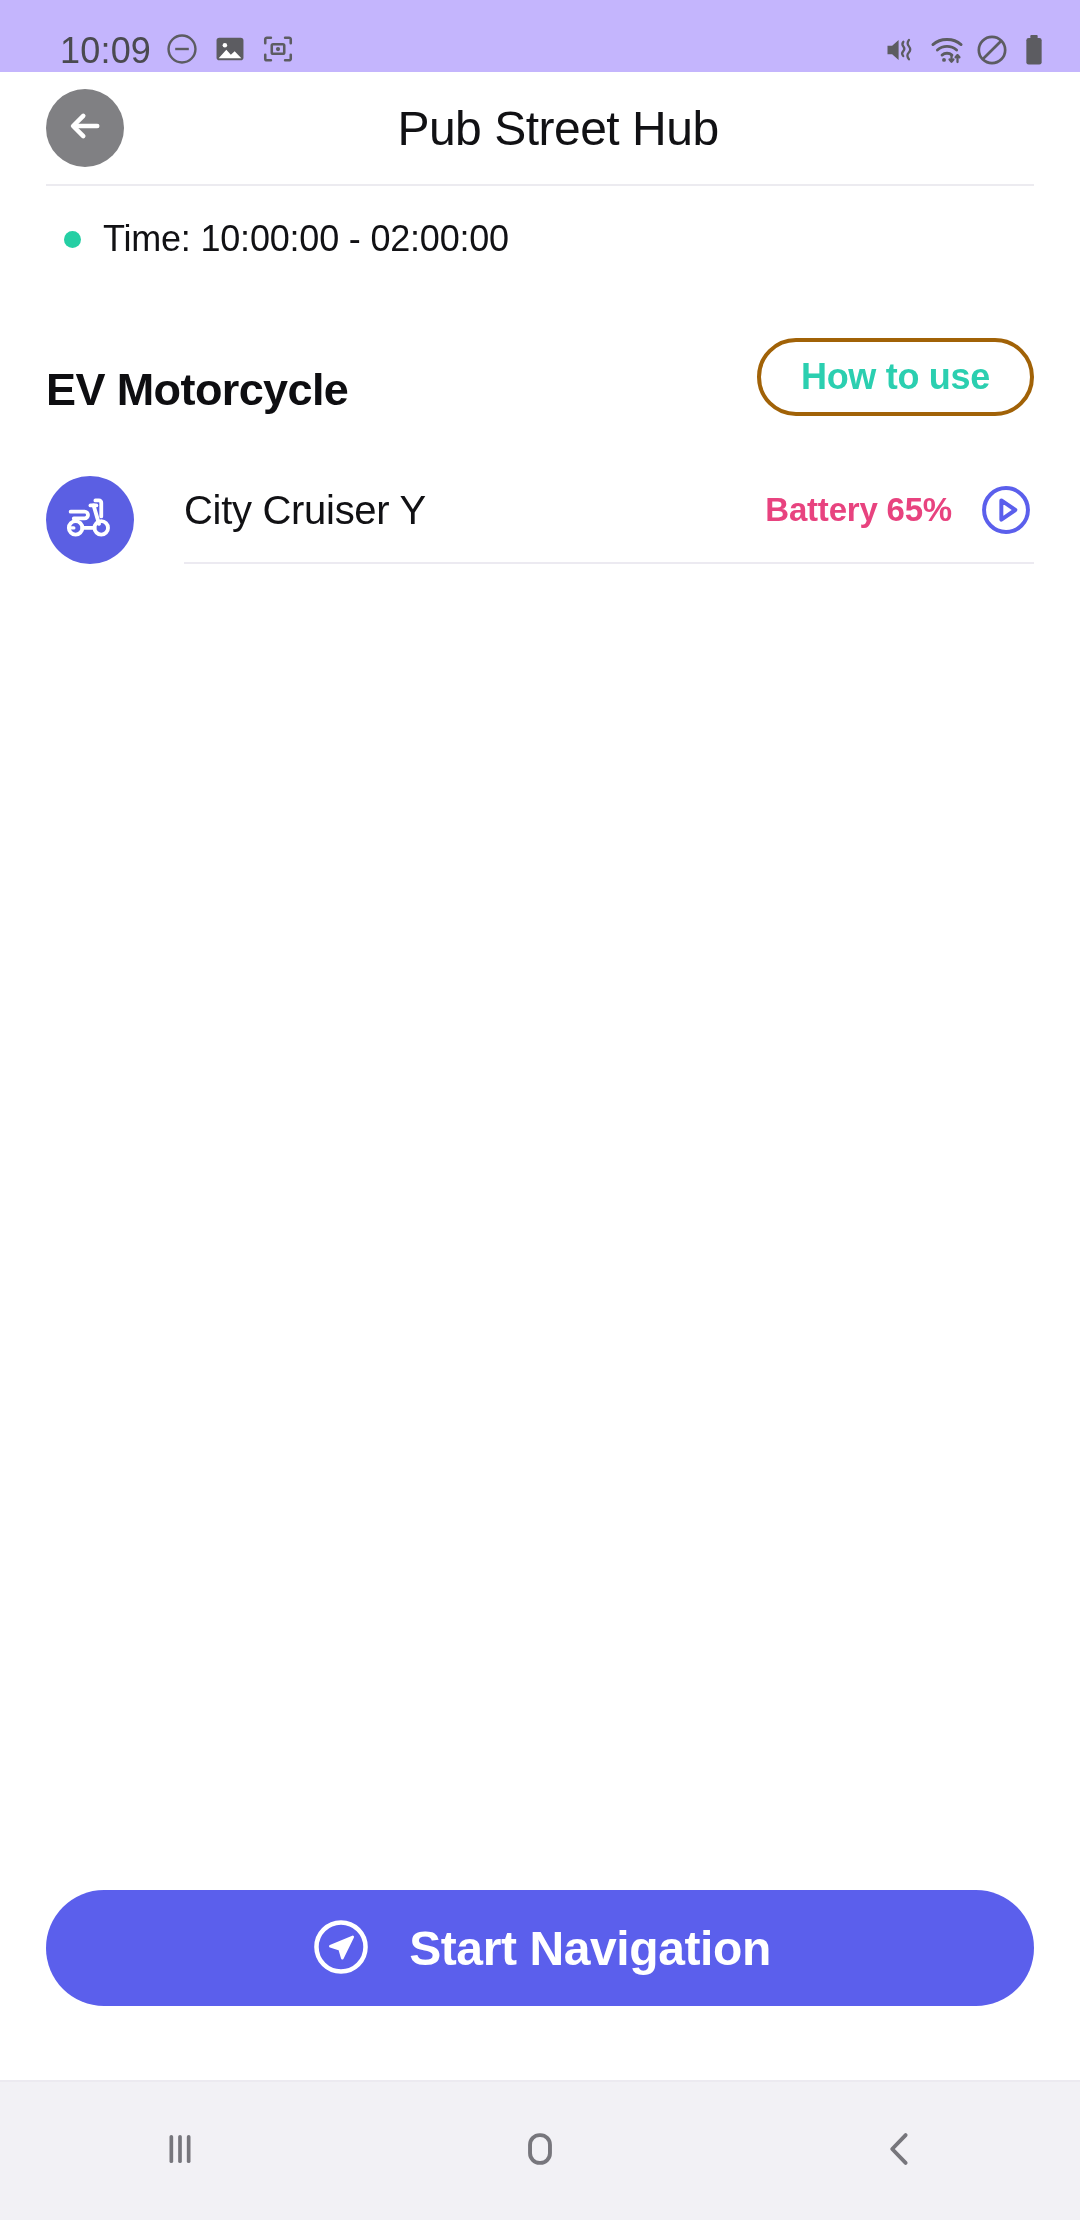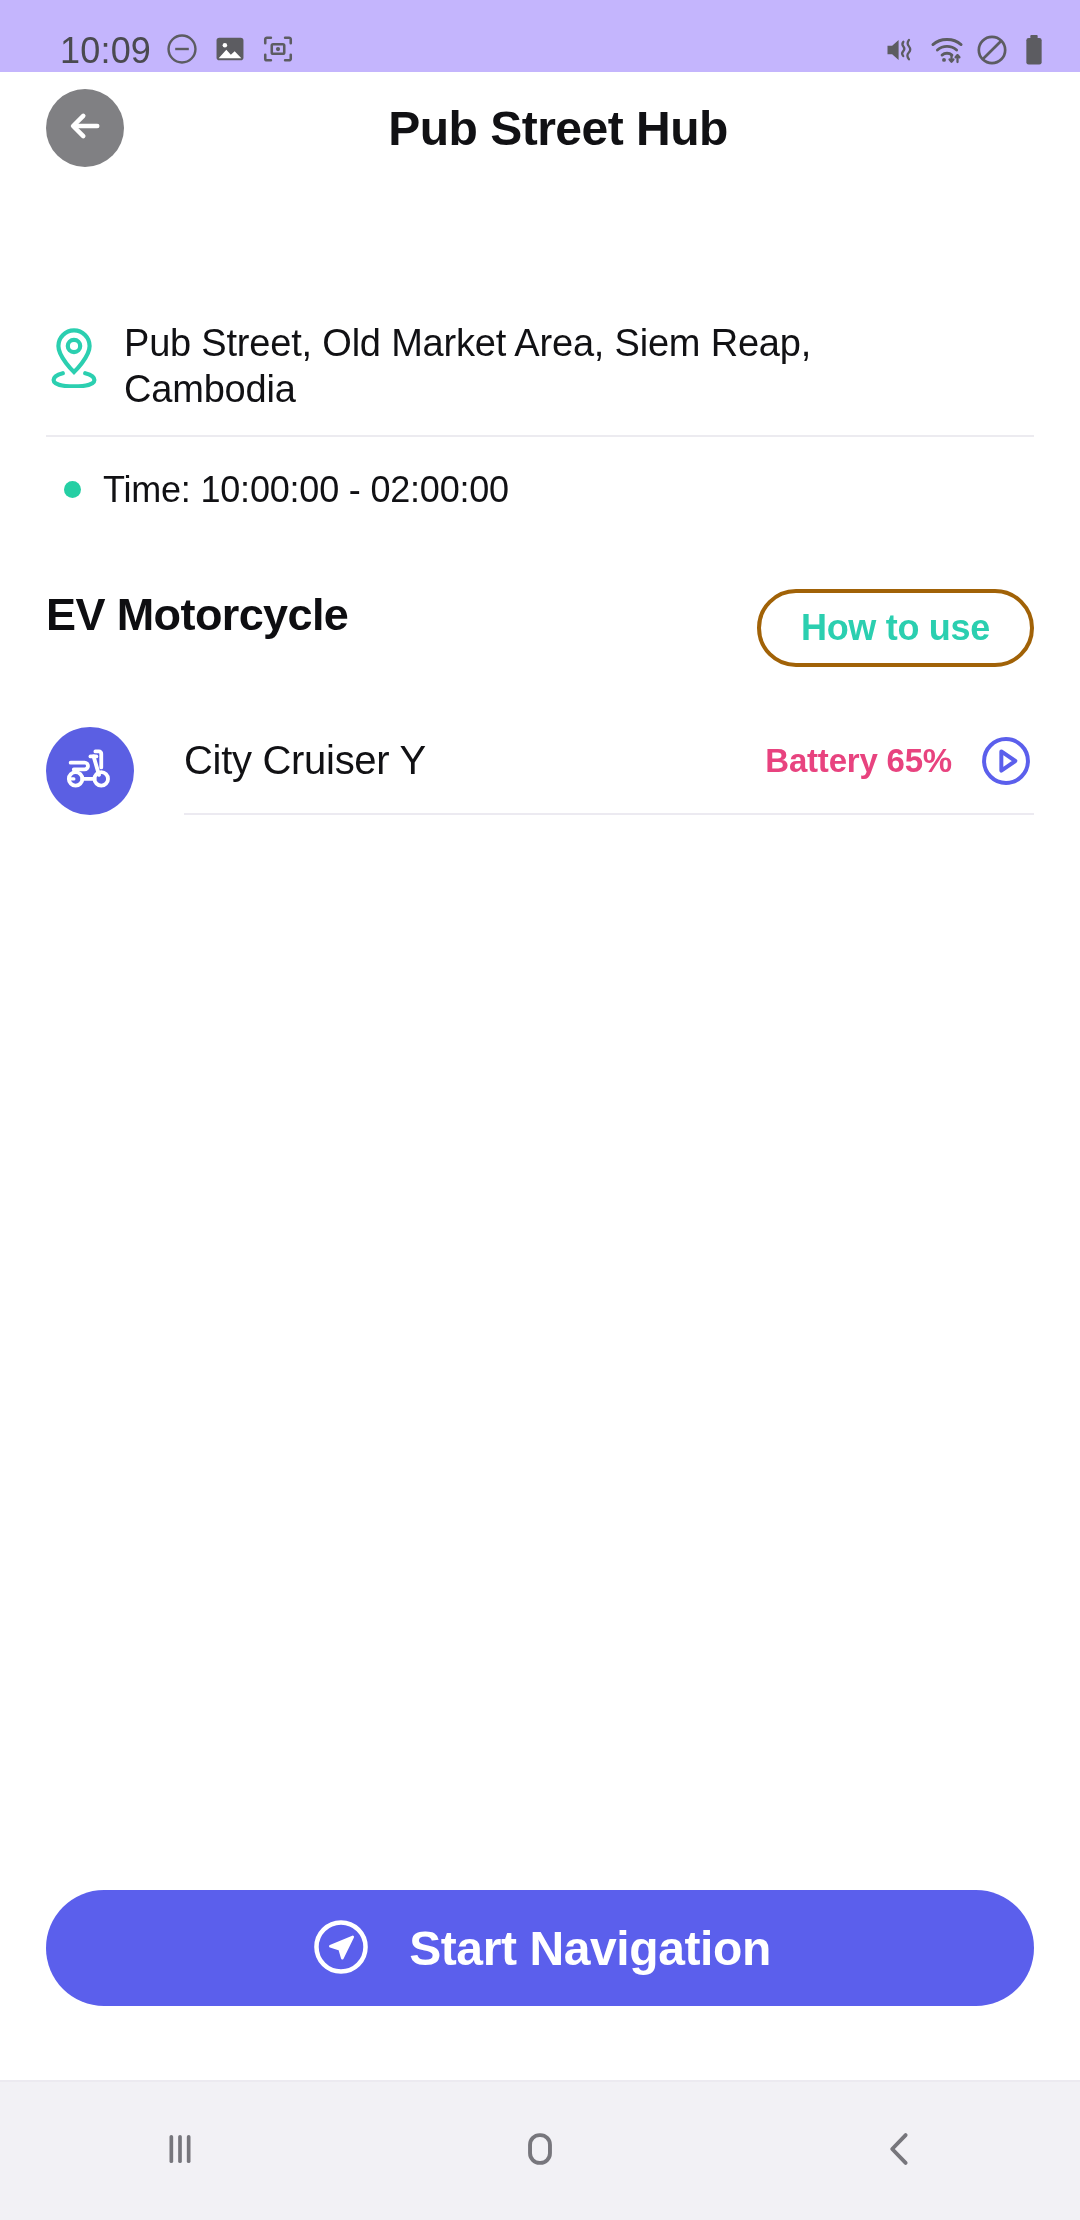--- a/index.html
+++ b/index.html
@@ -65,21 +65,21 @@
     justify-content: center;
     flex: 0 0 78px;
     cursor: pointer;
   }
   .header-title {
     position: absolute;
     left: 0;
     right: 0;
     text-align: center;
     font-size: 48px;
-    font-weight: bold;
+    font-weight: normal;
     color: #111114;
     letter-spacing: -0.5px;
     pointer-events: none;
     margin-left: 36px;
   }
 
   
   .content {
     flex: 1 1 auto;
     display: flex;
@@ -123,21 +123,21 @@
     flex: 0 0 17px;
   }
   .time-text {
     font-size: 36px;
     color: #111114;
     letter-spacing: -0.2px;
   }
 
   .section-head {
     display: flex;
-    align-items: flex-start;
+    align-items: flex-end;
     justify-content: space-between;
     padding-top: 44px;
     padding-bottom: 30px;
   }
   .section-title {
     font-size: 45px;
     font-weight: bold;
     color: #0e0e11;
     letter-spacing: -0.6px;
   }
@@ -317,30 +317,20 @@
           <path d="M19 12H6.2" stroke="#ffffff" stroke-width="2.6" stroke-linecap="round"></path>
           <path d="M11 6.2L5.2 12l5.8 5.8" fill="none" stroke="#ffffff" stroke-width="2.6" stroke-linecap="round" stroke-linejoin="round"></path>
         </svg>
       </span>
     </div>
     <div class="header-title">Pub Street Hub</div>
   </div>
 
   <div class="content">
 
-    <div class="address-row">
-      <span class="pin-icon">
-        <svg width="56" height="62" viewBox="0 0 28 31">
-          <path d="M14 2.2c-4.3 0-7.8 3.5-7.8 7.8 0 5.6 7.8 13 7.8 13s7.8-7.4 7.8-13c0-4.3-3.5-7.8-7.8-7.8z" fill="none" stroke="#2bcfb0" stroke-width="2.1"></path>
-          <circle cx="14" cy="10" r="3.1" fill="none" stroke="#2bcfb0" stroke-width="2.1"></circle>
-          <path d="M8.4 23.6C5.6 24.3 3.8 25.6 3.8 27c0 2 3.9 3.2 10.2 3.2S24.2 29 24.2 27c0-1.4-1.8-2.7-4.6-3.4" fill="none" stroke="#2bcfb0" stroke-width="2.1" stroke-linecap="round"></path>
-        </svg>
-      </span>
-      <div class="address-text">Pub Street, Old Market Area, Siem Reap, Cambodia</div>
-    </div>
 
     <div class="divider"></div>
 
     <div class="time-row">
       <span class="dot"></span>
       <span class="time-text">Time: 10:00:00 - 02:00:00</span>
     </div>
 
     <div class="section-head">
       <span class="section-title">EV Motorcycle</span>

